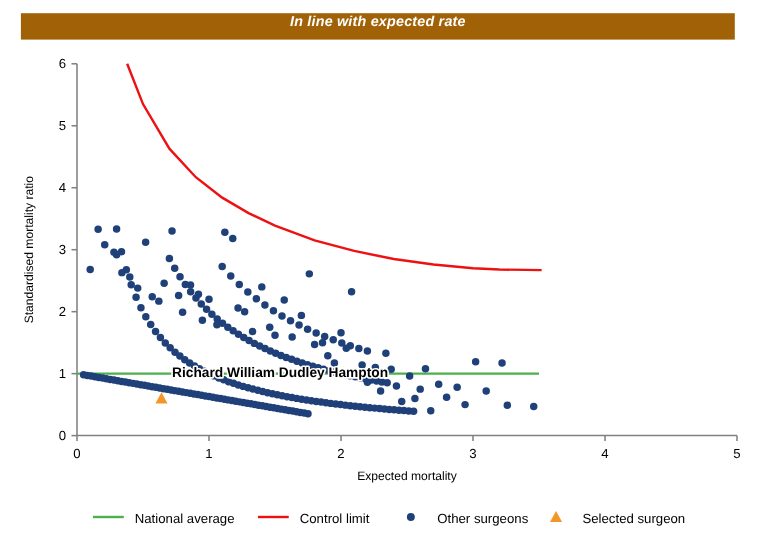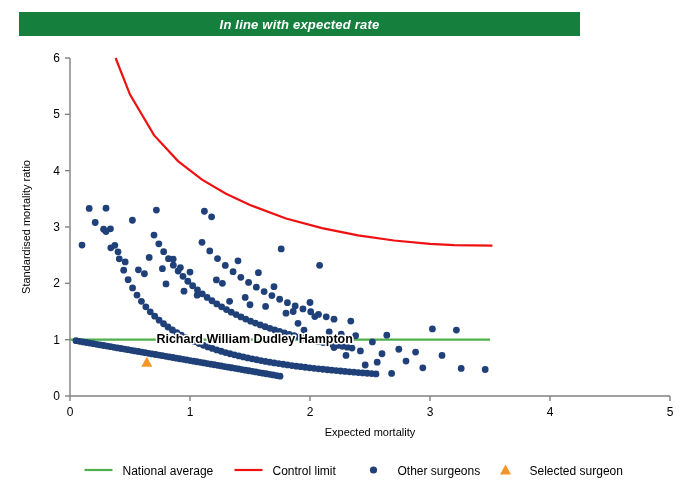--- a/index.html
+++ b/index.html
@@ -2,24 +2,24 @@
 <html><head>
 <meta charset="utf-8">
 <style>
   html,body{margin:0;padding:0;}
   body{
     width:700px;height:500px;background:#ffffff;
     font-family:"Liberation Sans", sans-serif;
     overflow:hidden;position:relative;
   }
   #banner{
-    position:absolute;left:19px;top:12px;width:561px;height:24px;
-    background:#15803d;color:#ffffff;
+    position:absolute;left:19px;top:12px;width:649px;height:24px;
+    background:#a16207;color:#ffffff;
     font-style:italic;font-weight:bold;font-size:13px;
-    display:flex;align-items:center;justify-content:center;
+    display:flex;align-items:flex-start;justify-content:center;
     letter-spacing:0.2px;
   }
   #plot-wrap{position:absolute;left:0;top:0;width:700px;height:500px;}
   svg{display:block;}
   .tick-label{font-family:"Liberation Sans", sans-serif;font-size:12px;fill:#000000;}
   .axis-title{font-family:"Liberation Sans", sans-serif;font-size:11px;fill:#000000;}
   .legend-label{font-family:"Liberation Sans", sans-serif;font-size:12px;fill:#000000;}
   .point-label{
     font-family:"Liberation Sans", sans-serif;font-size:12.5px;font-weight:bold;
     fill:#000000;paint-order:stroke;stroke:#ffffff;stroke-width:3px;

